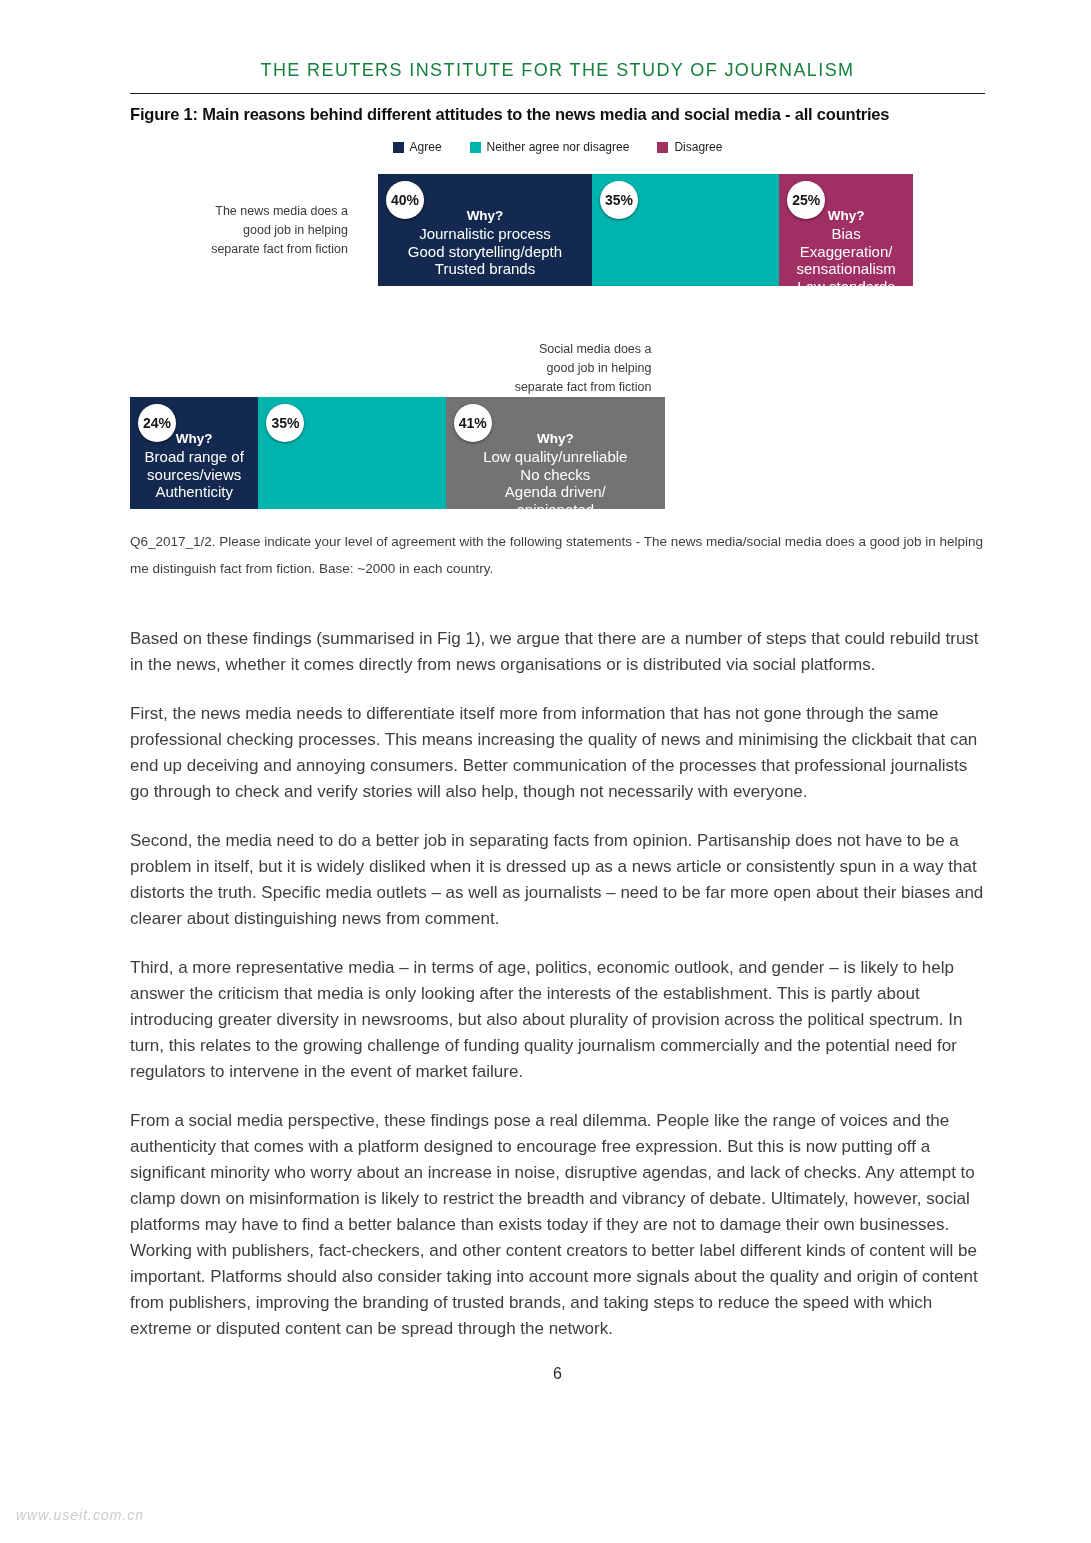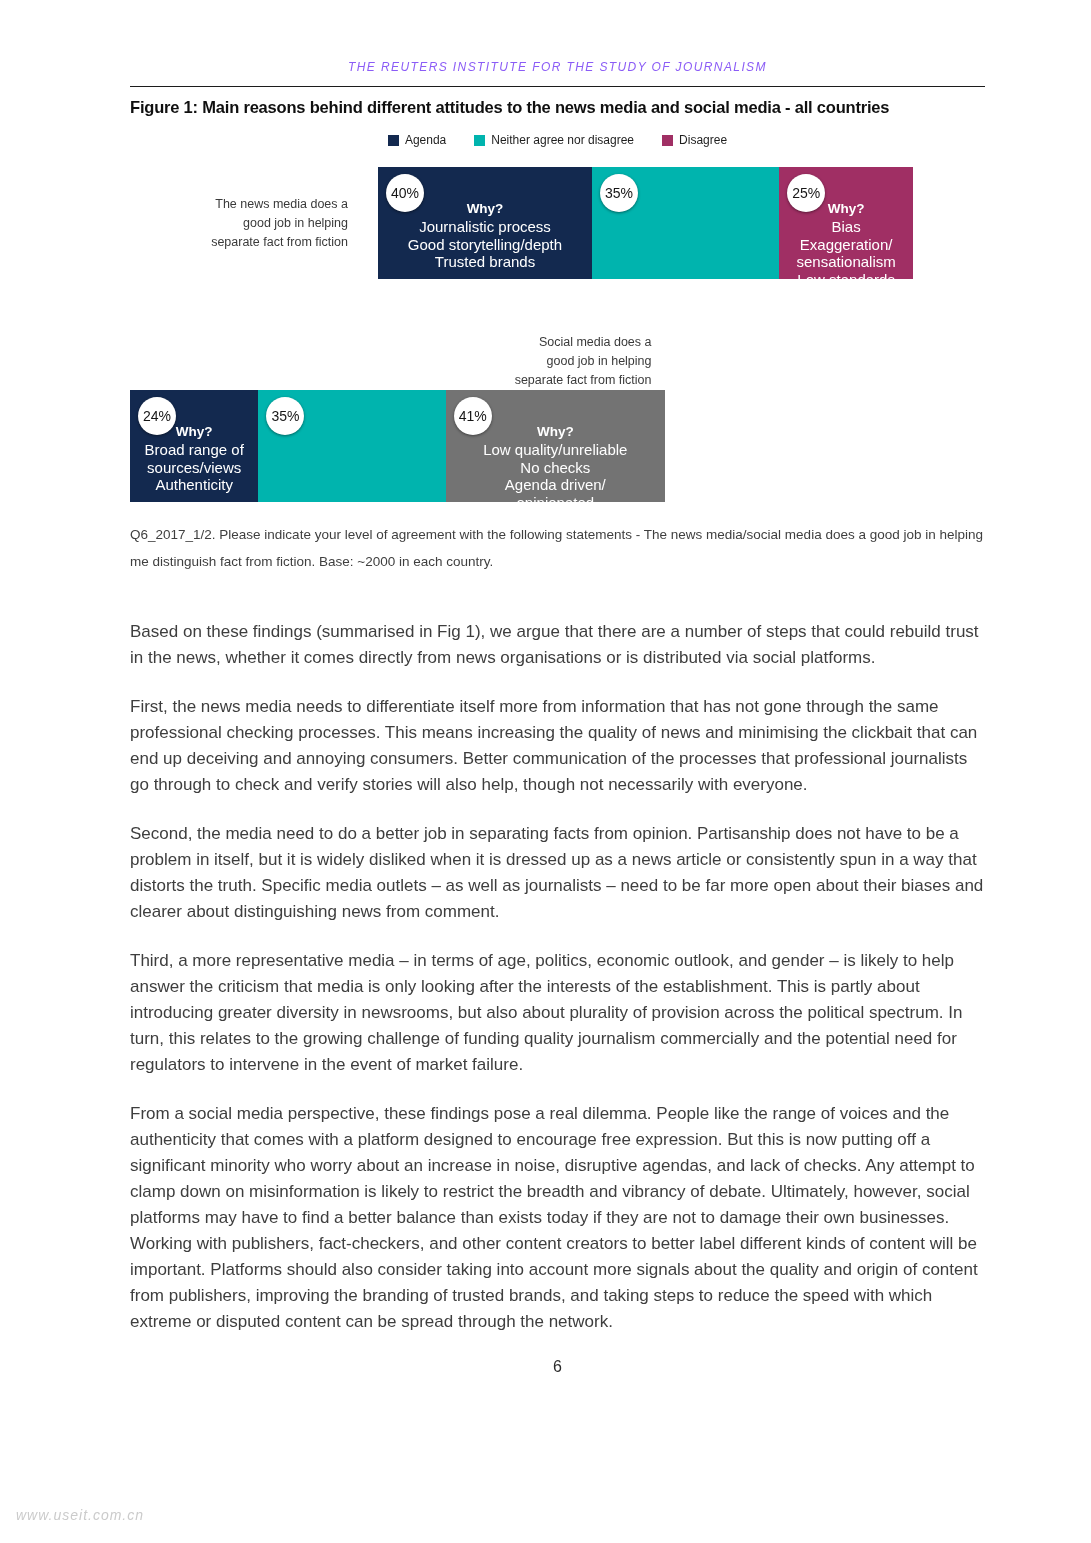--- a/index.html
+++ b/index.html
@@ -8,21 +8,21 @@
     background: #ffffff;
     font-family: "Liberation Sans", sans-serif;
     color: #3e3e3e;
     position: relative;
     overflow: hidden;
   }
   .content { width: 855px; margin-left: 130px; }
 
   .doc-header { padding-top: 60px; text-align: center; }
   .doc-header .title {
-    font-size: 12px; letter-spacing: 1.4px; color: #8b5cf6; font-style: italic;
+    font-size: 18px; letter-spacing: 1.4px; color: #15803d;
   }
   .header-rule {
     border: none; border-top: 1.6px solid #1c1c1c;
     margin: 12px 0 0 0;
   }
 
   .figure-title {
     margin-top: 11px;
     font-size: 16.5px; font-weight: bold; color: #101010;
     letter-spacing: -0.2px;
@@ -50,21 +50,21 @@
   }
   .bar {
     width: 535px; height: 112px; flex: none;
     display: flex;
   }
   .seg { position: relative; height: 100%; }
   .pct-badge {
     position: absolute; left: 8px; top: 7px;
     width: 38px; height: 38px; border-radius: 50%;
     background: #ffffff; color: #161616;
-    font-size: 14px; font-weight: normal;
+    font-size: 14px; font-weight: bold;
     display: flex; align-items: center; justify-content: center;
     box-shadow: 0 1px 3px rgba(0,0,0,0.45);
   }
   .why {
     position: absolute; left: 0; right: 0; top: 0;
     padding-top: 32px;
     text-align: center; color: #ffffff;
   }
   .why-title { font-size: 13.5px; font-weight: bold; line-height: 19px; }
   .why-line { font-size: 15px; line-height: 17.5px; }
@@ -100,21 +100,21 @@
   <div class="doc-header">
     <div class="title">THE REUTERS INSTITUTE FOR THE STUDY OF JOURNALISM</div>
     <hr class="header-rule">
   </div>
 
   <div class="figure-title">Figure 1: Main reasons behind different attitudes to the news media  and social media - all countries</div>
 
   <div class="legend">
       <div class="legend-item">
         <span class="legend-swatch" style="background: rgb(19, 41, 79);"></span>
-        <span class="legend-label">Agenda</span>
+        <span class="legend-label">Agree</span>
       </div>
       <div class="legend-item">
         <span class="legend-swatch" style="background: rgb(0, 180, 174);"></span>
         <span class="legend-label">Neither agree nor disagree</span>
       </div>
       <div class="legend-item">
         <span class="legend-swatch" style="background: rgb(160, 47, 100);"></span>
         <span class="legend-label">Disagree</span>
       </div>
     </div>

